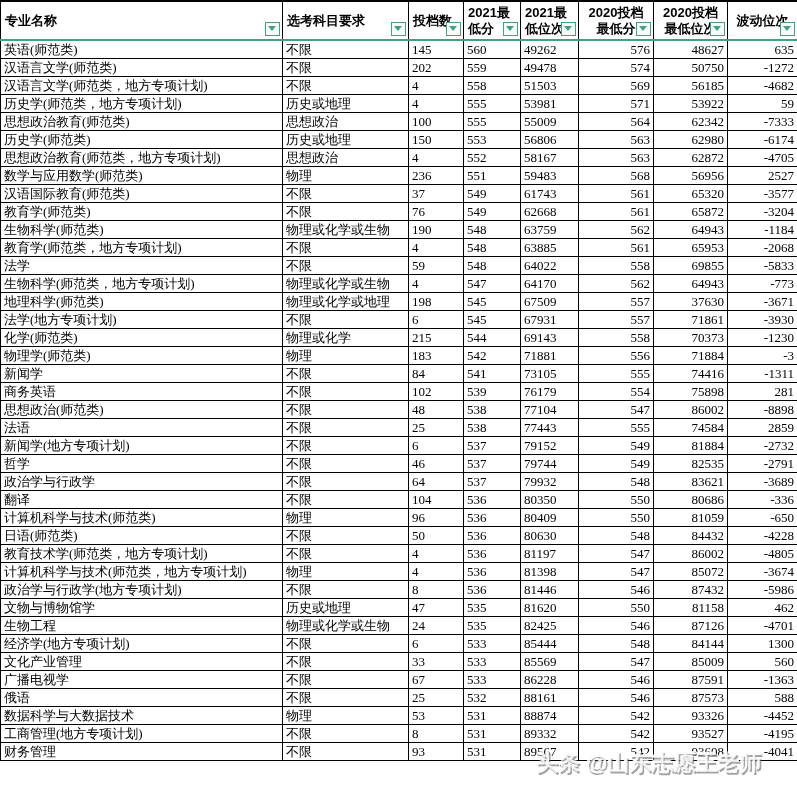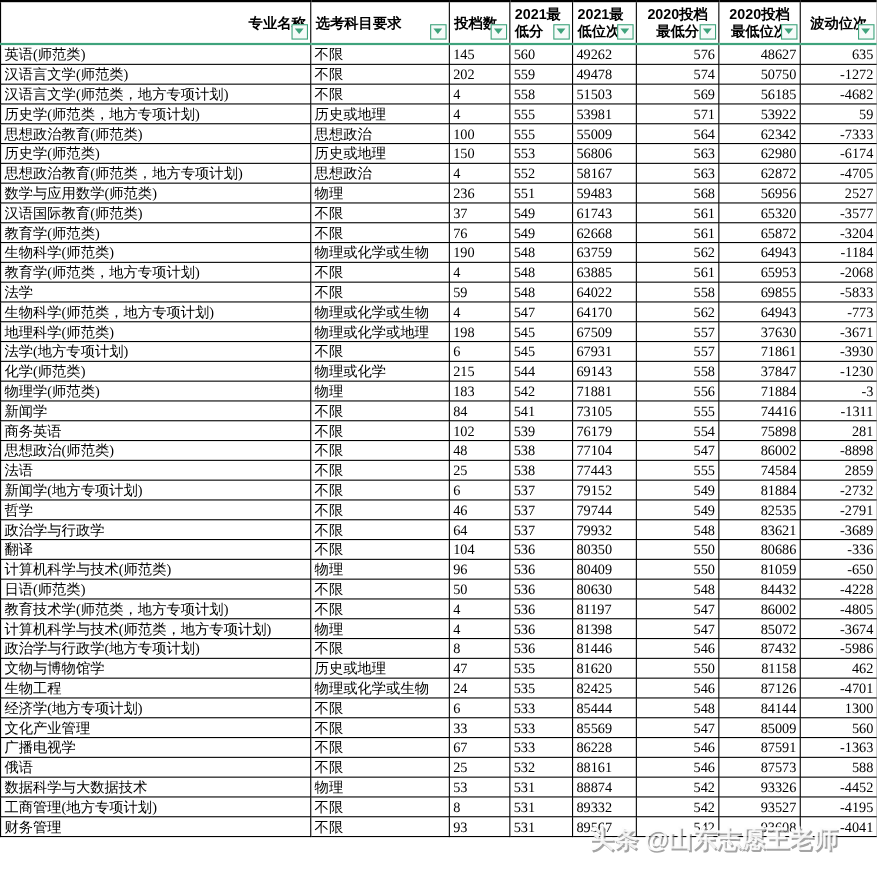--- a/index.html
+++ b/index.html
@@ -17,21 +17,21 @@
     padding:2px 4px;vertical-align:middle;
     border-top:2px solid #000;
     border-bottom:2px solid #3fa37c;
     font-family:"Liberation Sans","DejaVu Sans",sans-serif;
   }
   td{height:18px;padding:0 3px;font-size:13px;line-height:17px;}
   
   td:nth-child(-n+5){text-align:left;}
   td:nth-child(n+6){text-align:right;}
   
-  th:nth-child(1){text-align:right;}
+  th:nth-child(1){text-align:left;}
   th:nth-child(2),th:nth-child(3),th:nth-child(4),th:nth-child(5){text-align:left;}
   th:nth-child(6),th:nth-child(7),th:nth-child(8){text-align:center;}
   th .lbl{white-space:pre-line;line-height:1.2;display:block;}
   
   .flt{
     position:absolute;right:2px;bottom:3px;width:13px;height:12px;
     border:1px solid #3fa37c;background:#f6fbf9;display:block;
   }
   .flt::after{
     content:'';position:absolute;left:2px;top:3px;
@@ -261,21 +261,21 @@
         <td>71861</td>
         <td>-3930</td>
       </tr>
       <tr>
         <td>化学(师范类)</td>
         <td>物理或化学</td>
         <td>215</td>
         <td>544</td>
         <td>69143</td>
         <td>558</td>
-        <td>37847</td>
+        <td>70373</td>
         <td>-1230</td>
       </tr>
       <tr>
         <td>物理学(师范类)</td>
         <td>物理</td>
         <td>183</td>
         <td>542</td>
         <td>71881</td>
         <td>556</td>
         <td>71884</td>

